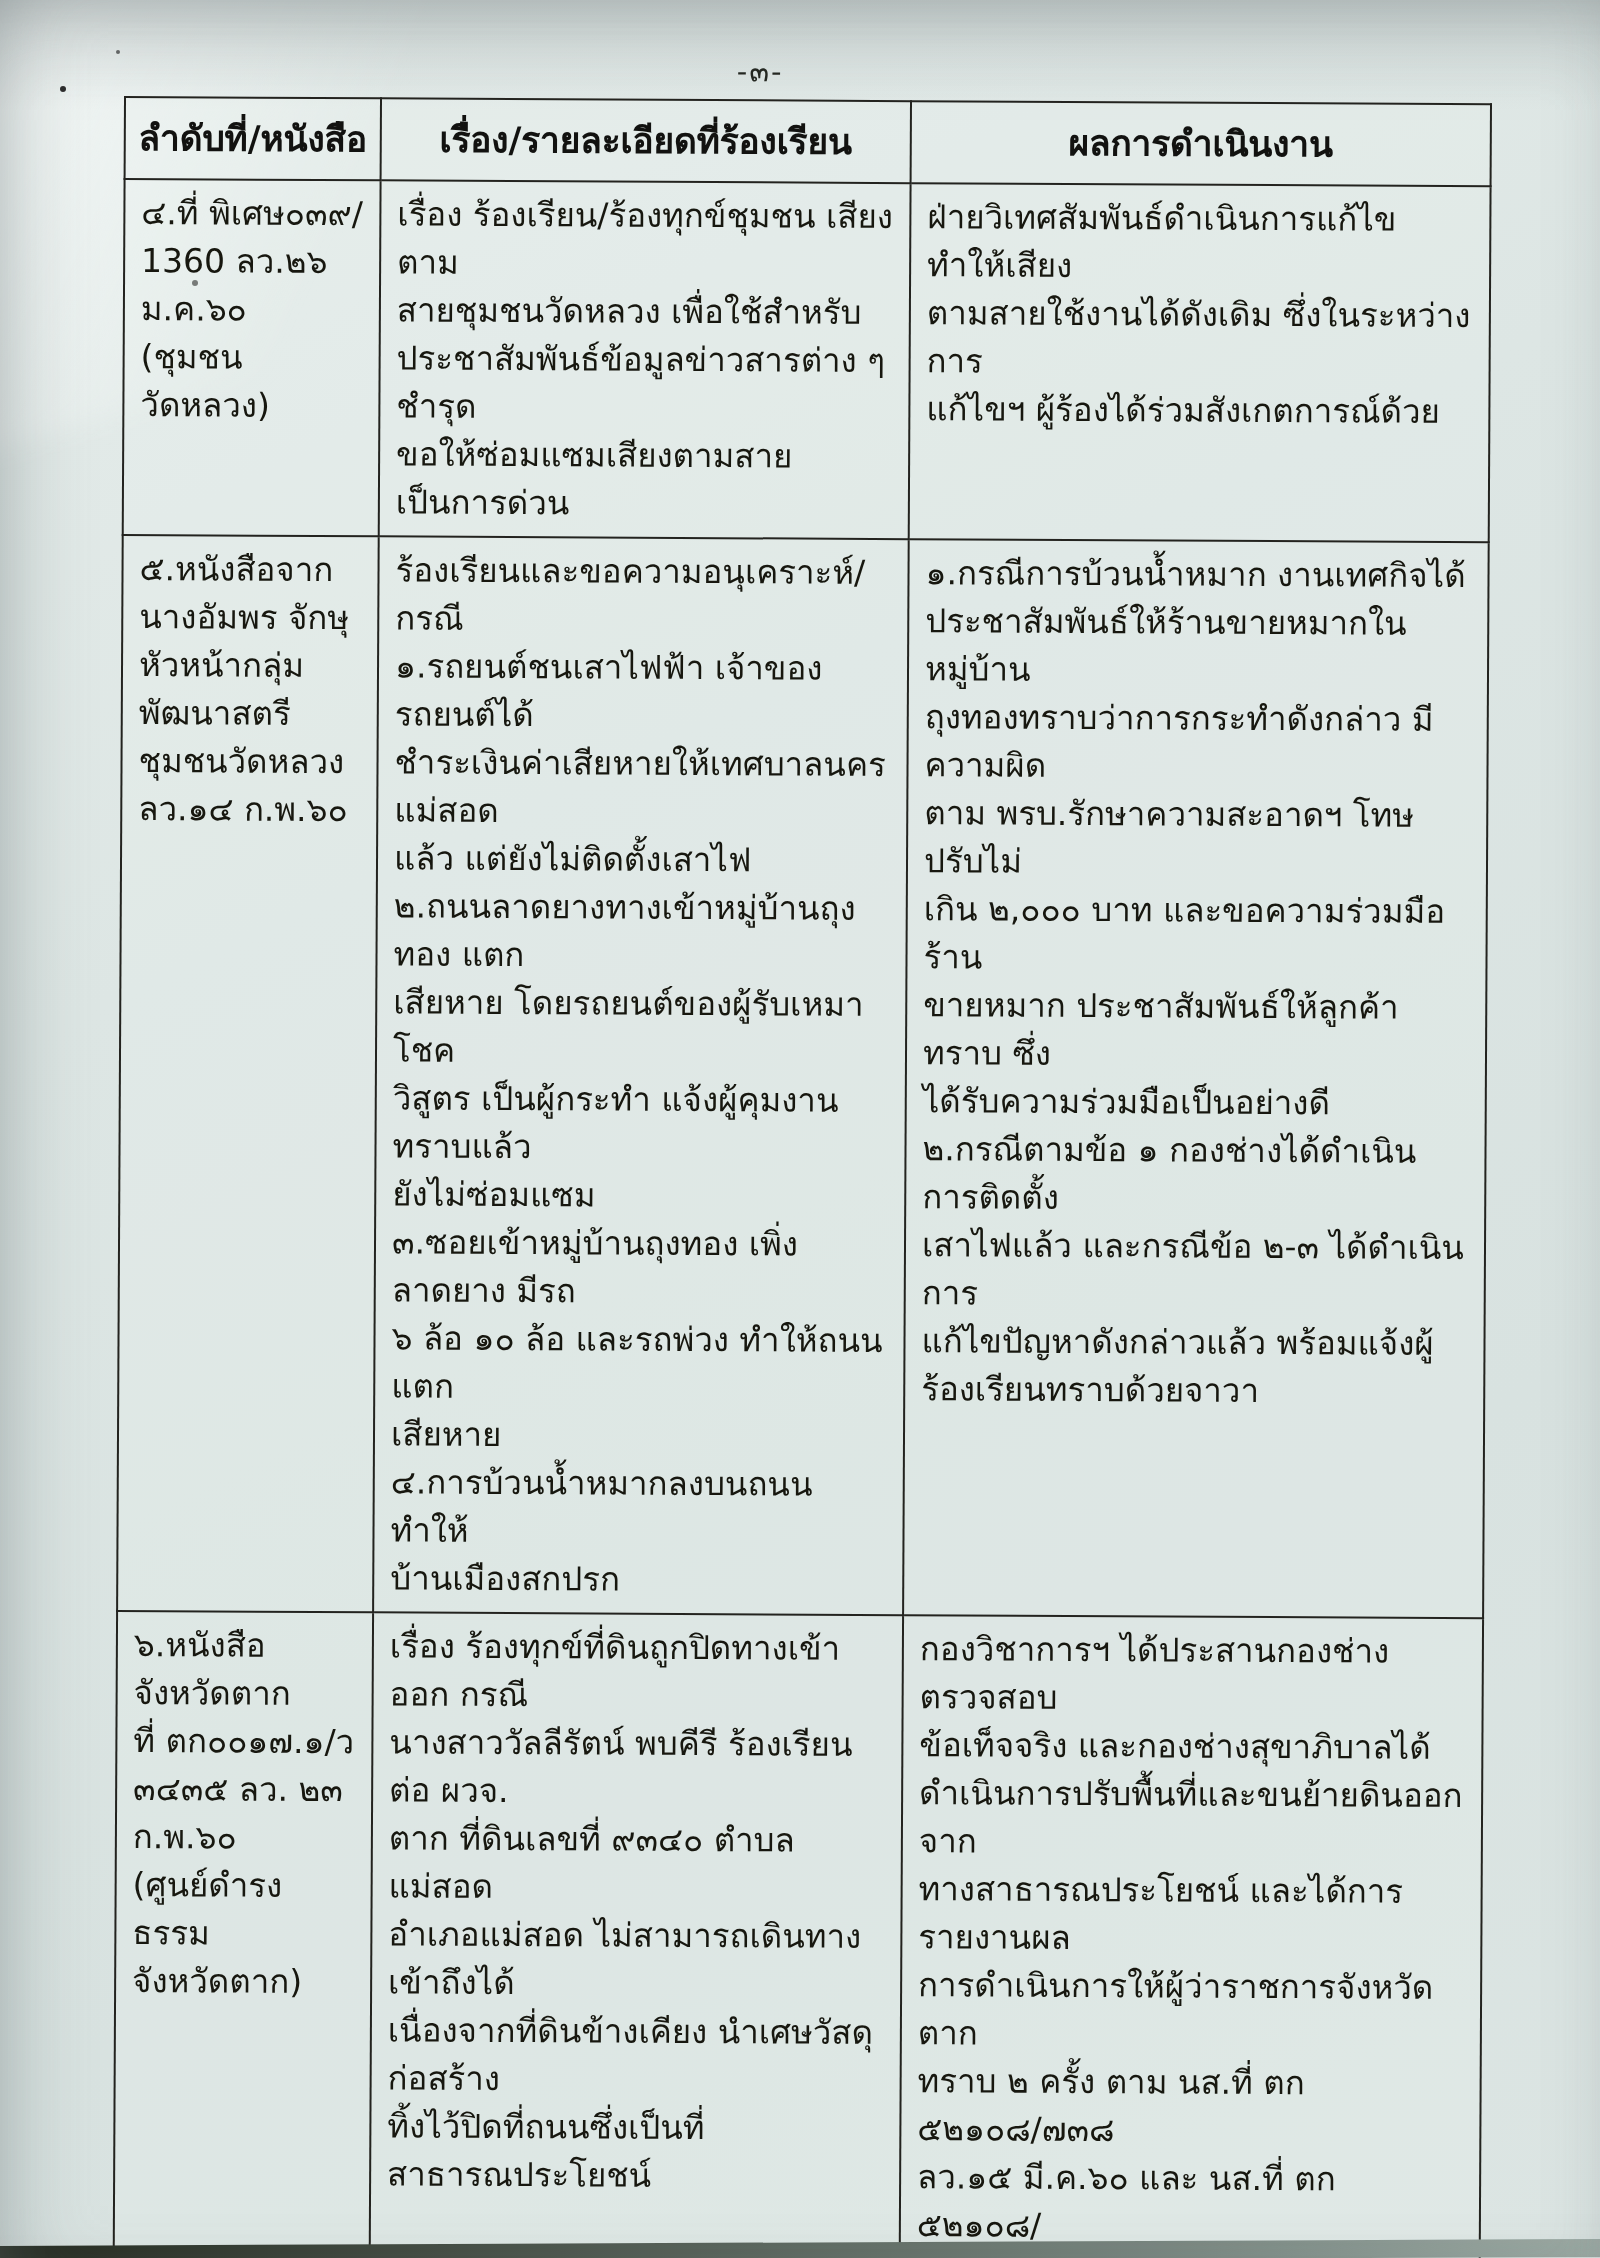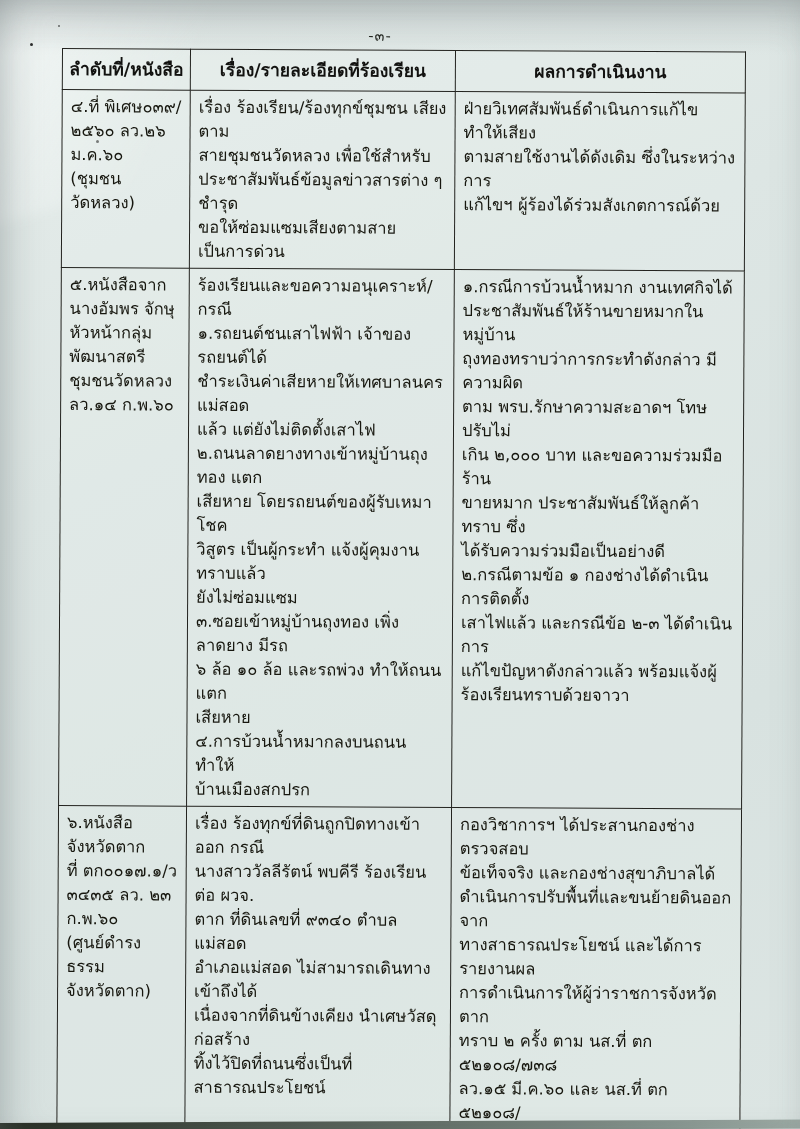--- a/index.html
+++ b/index.html
@@ -130,21 +130,21 @@
       <thead>
         <tr>
           <th>ลำดับที่/หนังสือ</th>
           <th>เรื่อง/รายละเอียดที่ร้องเรียน</th>
           <th>ผลการดำเนินงาน</th>
         </tr>
       </thead>
       <tbody>
         <tr class="row-1">
           <td>๔.ที่ พิเศษ๐๓๙/
-๒๕๖๐ ลว.๒๖
+1360 ลว.๒๖
 ม.ค.๖๐
 (ชุมชนวัดหลวง)</td>
           <td>เรื่อง ร้องเรียน/ร้องทุกข์ชุมชน เสียงตาม
 สายชุมชนวัดหลวง เพื่อใช้สำหรับ
 ประชาสัมพันธ์ข้อมูลข่าวสารต่าง ๆ ชำรุด
 ขอให้ซ่อมแซมเสียงตามสายเป็นการด่วน</td>
           <td>ฝ่ายวิเทศสัมพันธ์ดำเนินการแก้ไข ทำให้เสียง
 ตามสายใช้งานได้ดังเดิม ซึ่งในระหว่างการ
 แก้ไขฯ ผู้ร้องได้ร่วมสังเกตการณ์ด้วย</td>
         </tr>

